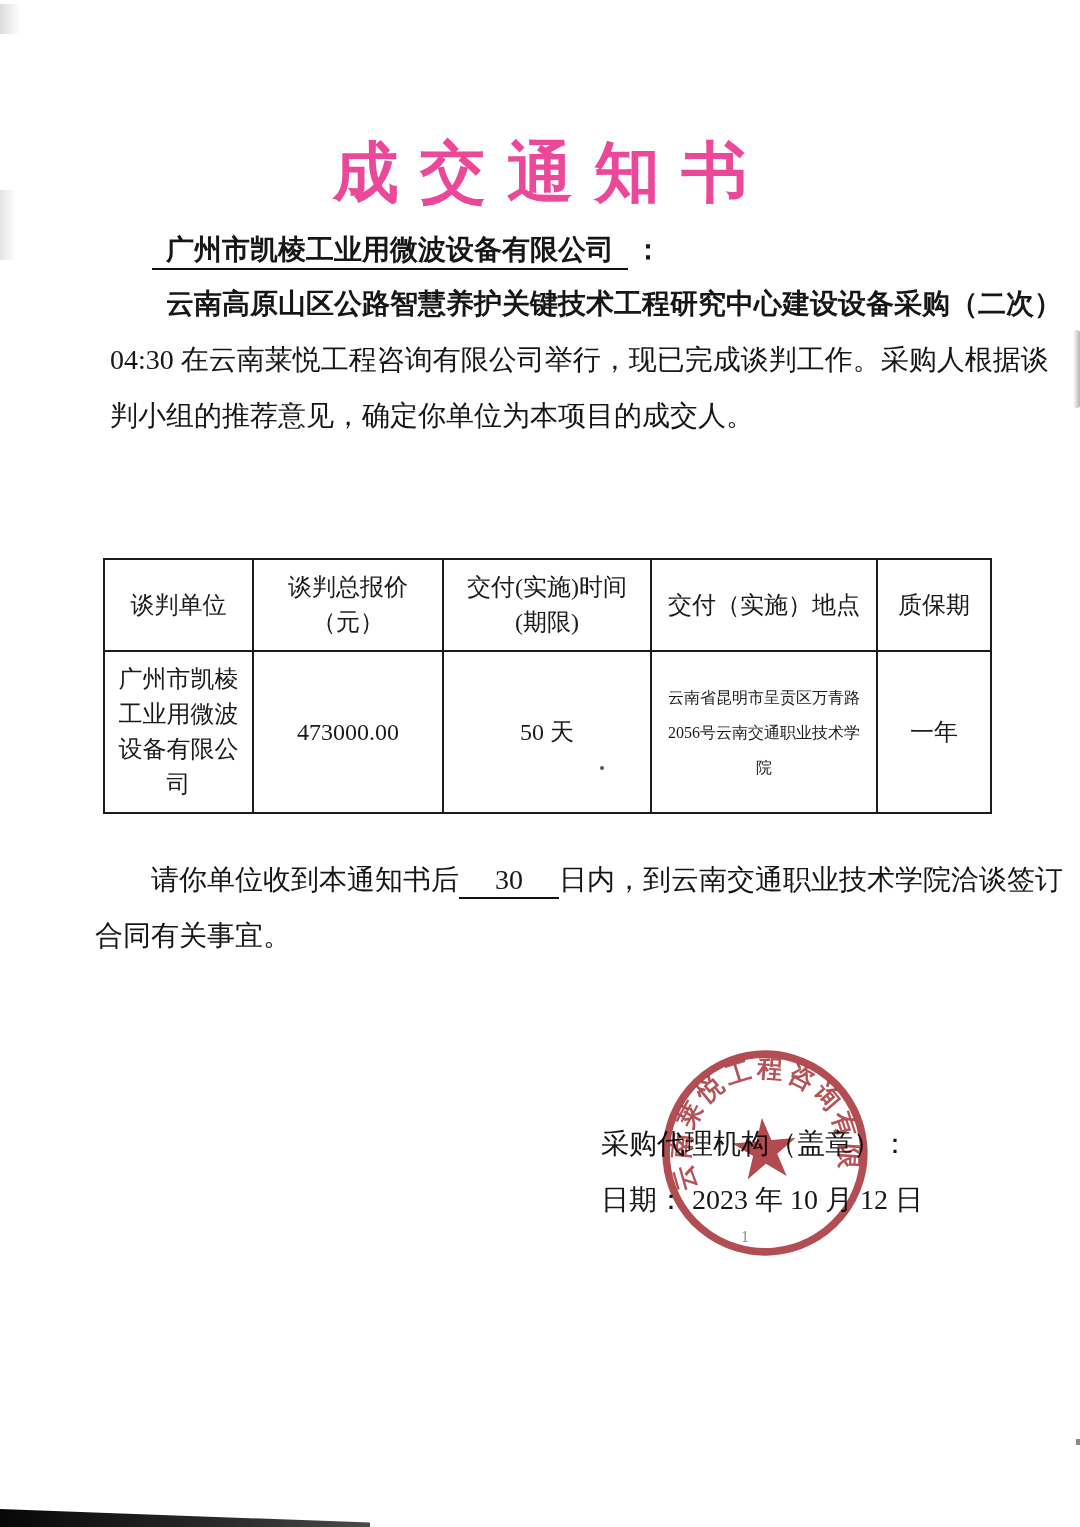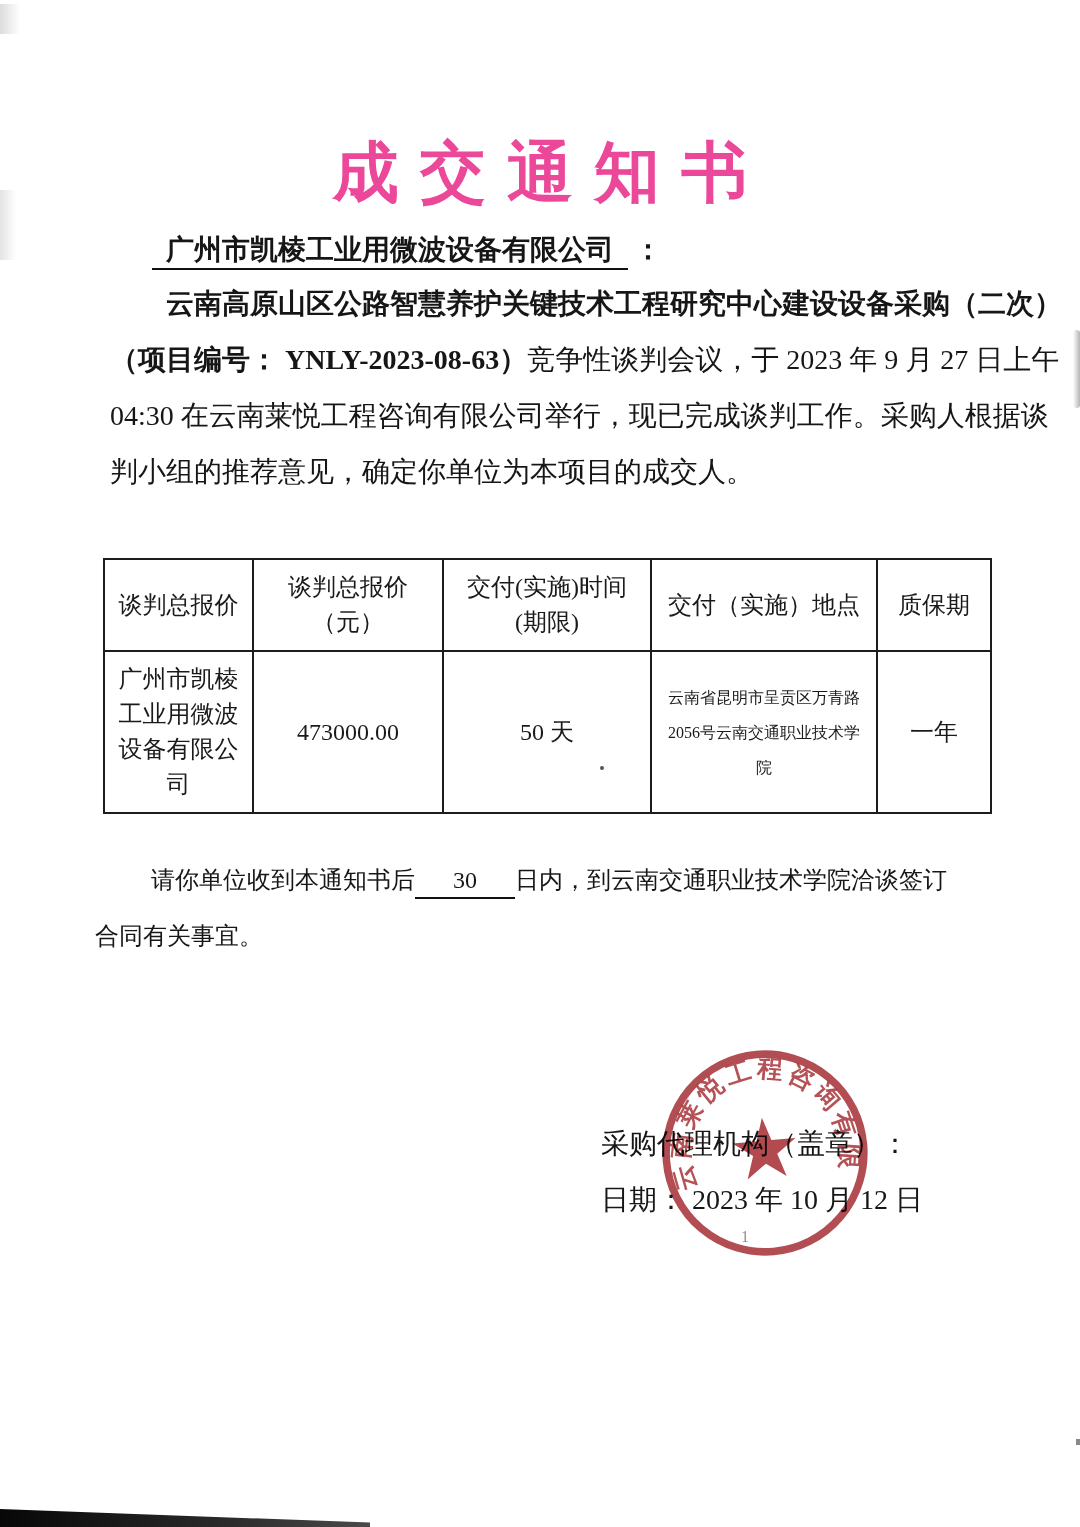--- a/index.html
+++ b/index.html
@@ -49,21 +49,21 @@
     padding:4px 10px;
     color:#1a1a1a;
   }
   .award-table tr.hdr td{height:82px;}
   .award-table tr.bdy td{height:152px;}
   .cell-narrow{display:inline-block;max-width:150px;}
   .cell-addr{display:inline-block;max-width:212px;font-size:16px;}
   
   .notice{
     position:absolute;top:852px;left:95px;width:895px;
-    font-size:24px;
+    font-size:28px;
   }
   .notice .line{height:56px;line-height:56px;white-space:nowrap;}
   .notice .indent{padding-left:56px;}
   .blank-fill{
     display:inline-block;min-width:100px;
     border-bottom:2.5px solid #111;
     text-align:center;line-height:34px;
   }
   
   .signature{
@@ -116,36 +116,35 @@
 <div class="page">
 
   <div class="doc-title">成交通知书</div>
 
   <div class="addressee">
     <span class="name">广州市凯棱工业用微波设备有限公司</span><span class="colon">：</span>
   </div>
 
   <div class="intro">
     <div class="line indent bold">云南高原山区公路智慧养护关键技术工程研究中心建设设备采购（二次）</div>
-    <div class="line"><span class="bold">（项目编号： YNLY-2023-08-63）</span><span>竞争性谈判会议，于 2023 年 9 月 27 日上午</span></div>
     <div class="line">04:30 在云南莱悦工程咨询有限公司举行，现已完成谈判工作。采购人根据谈</div>
     <div class="line">判小组的推荐意见，确定你单位为本项目的成交人。</div>
   </div>
 
   <table class="award-table">
     <colgroup>
       <col style="width:149px">
         <col style="width:190px">
         <col style="width:208px">
         <col style="width:226px">
         <col style="width:114px">
     </colgroup>
     <tbody>
         <tr class="hdr">
-      <td>谈判总报价</td>
+      <td>谈判单位</td>
       <td><span class="cell-narrow">谈判总报价（元）</span></td>
       <td><span>交付(实施)时间(期限)</span></td>
       <td>交付（实施）地点</td>
       <td>质保期</td>
     </tr>
     <tr class="bdy">
       <td><span class="cell-narrow">广州市凯棱工业用微波设备有限公司</span></td>
       <td>473000.00</td>
       <td>50 天</td>
       <td><span class="cell-addr">云南省昆明市呈贡区万青路2056号云南交通职业技术学院</span></td>

